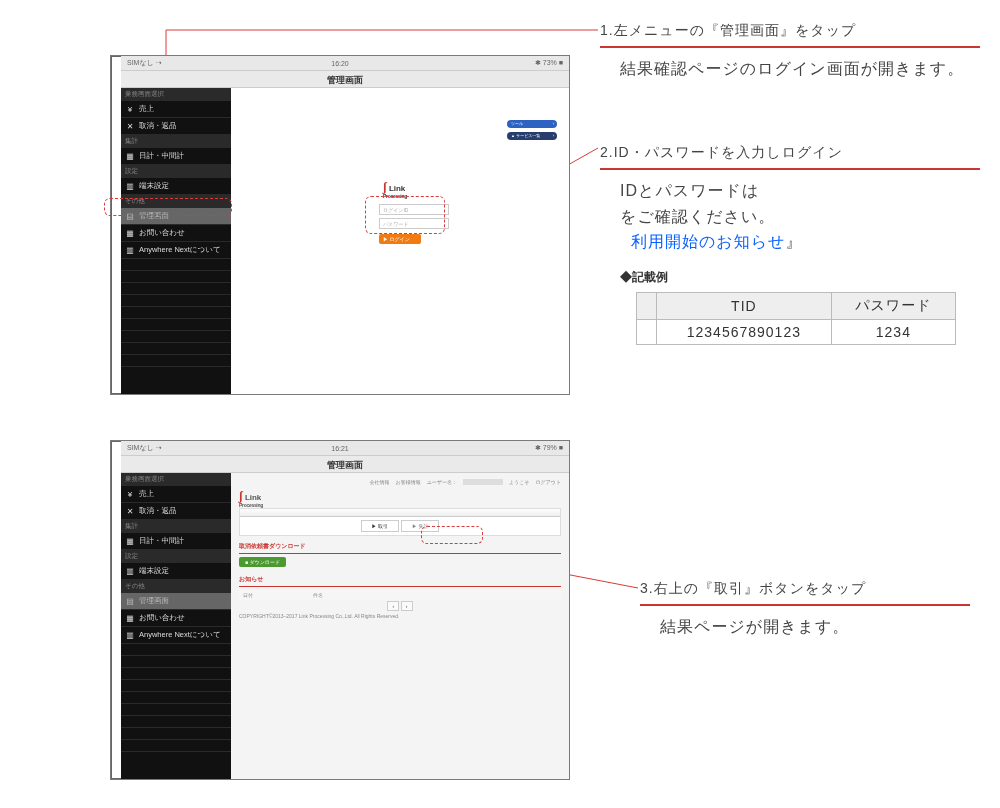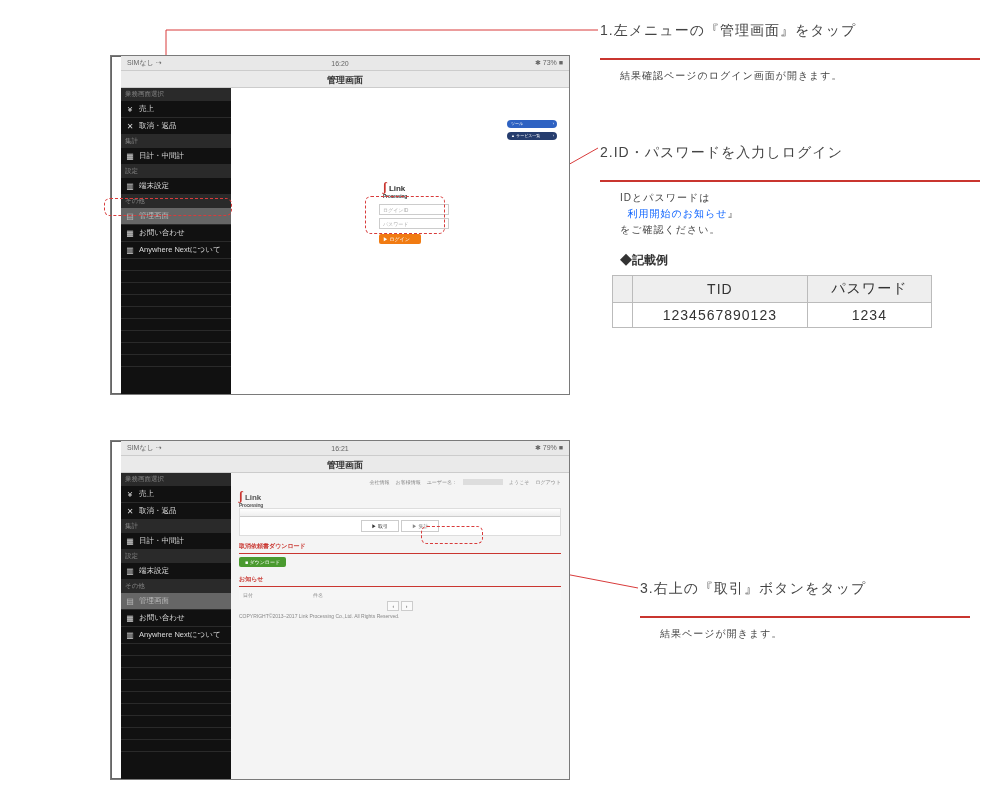--- a/index.html
+++ b/index.html
@@ -1,24 +1,24 @@
 <!DOCTYPE html>
 <html><head>
 <meta charset="utf-8">
 <style>
   * { box-sizing: border-box; margin: 0; padding: 0; }
   body { font-family: "Hiragino Kaku Gothic ProN", "Meiryo", sans-serif; background: #fff; width: 1000px; height: 808px; position: relative; font-size: 12px; color: #333; }
 
   
   .annot { position: absolute; left: 600px; width: 380px; }
-  .step-head { font-size: 14px; color: #444; border-bottom: 2px solid #c9352f; padding-bottom: 18px; margin-bottom: 8px; letter-spacing: 1px; }
-  .step-body { font-size: 10px; color: #444; line-height: 1.6; padding-left: 20px; letter-spacing: 1px; }
+  .step-head { font-size: 14px; color: #444; border-bottom: 2px solid #c9352f; padding-bottom: 6px; margin-bottom: 8px; letter-spacing: 1px; }
+  .step-body { font-size: 16px; color: #444; line-height: 1.6; padding-left: 20px; letter-spacing: 1px; }
   .blue-link { color: #0b62ff; }
   .example-label { font-size: 12px; font-weight: bold; margin: 14px 0 6px 20px; }
-  .ex-table { border-collapse: collapse; margin-left: 12px; width: 320px; }
+  .ex-table { border-collapse: collapse; margin-left: 36px; width: 320px; }
   .ex-table th, .ex-table td { border: 1px solid #bbb; padding: 4px 8px; text-align: center; font-size: 14px; letter-spacing: 1px; }
   .ex-table th { background: #eee; font-weight: normal; }
   .ex-table th.corner { background: #eee; width: 20px; }
 
   
   .tablet { position: absolute; width: 460px; border: 1px solid #7a7a7a; background: #fff; box-shadow: 0 0 0 1px #666 inset; padding-left: 10px; }
   .tablet.top { left: 110px; top: 55px; height: 340px; }
   .tablet.bottom { left: 110px; top: 440px; height: 340px; }
 
   .statusbar { height: 14px; background: #e8e8e8; font-size: 7px; color: #666; display: flex; justify-content: space-between; align-items: center; padding: 0 6px; }
@@ -77,22 +77,22 @@
 
 <div class="annot" style="top:22px;">
   <div class="step-head">1.左メニューの『管理画面』をタップ</div>
   <div class="step-body">結果確認ページのログイン画面が開きます。</div>
 </div>
 
 <div class="annot" style="top:144px;">
   <div class="step-head">2.ID・パスワードを入力しログイン</div>
   <div class="step-body">
     <div>IDとパスワードは</div>
+    <div>をご確認ください。</div>
     <div>&nbsp;&nbsp;<span class="blue-link">利用開始のお知らせ</span>』</div>
-    <div>をご確認ください。</div>
   </div>
   <div class="example-label">◆記載例</div>
   <table class="ex-table">
     <tbody>
         <tr>
       <th class="corner"></th>
       <th>TID</th>
       <th>パスワード</th>
     </tr>
     <tr>

